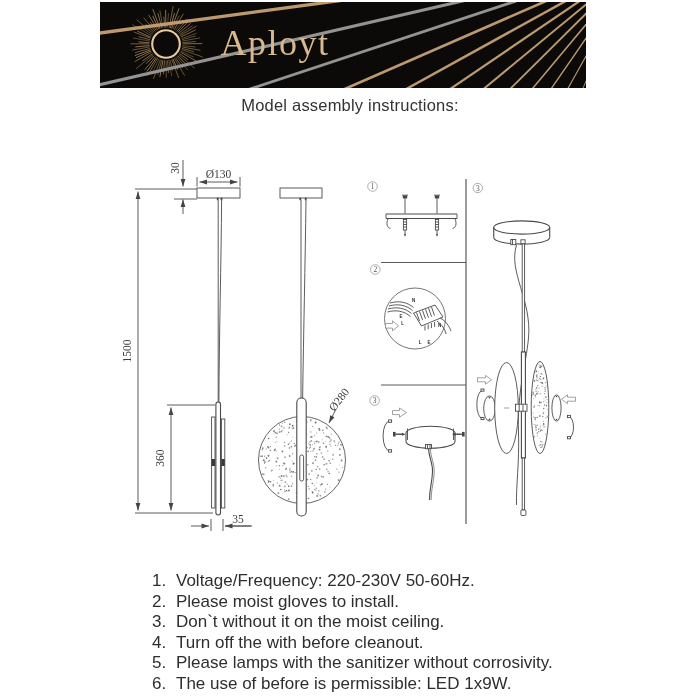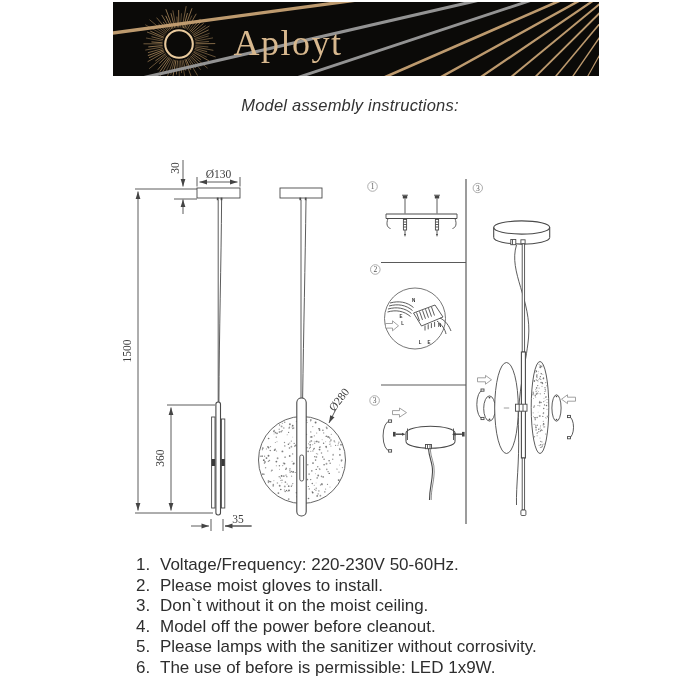--- a/index.html
+++ b/index.html
@@ -1,44 +1,44 @@
 <!DOCTYPE html>
 <html><head>
 <meta charset="utf-8">
 <style>
   html,body{margin:0;padding:0;}
   body{
     width:700px;height:700px;position:relative;background:#ffffff;overflow:hidden;
     font-family:"Liberation Sans", sans-serif;
   }
   .banner{
-    position:absolute;left:113px;top:2px;width:486px;height:74px;
+    position:absolute;left:100px;top:2px;width:486px;height:86px;
     background:#0b0a08;overflow:hidden;
   }
   .banner svg{position:absolute;left:0;top:0;}
   .brand{
     position:absolute;left:110px;top:20px;width:130px;text-align:center;
     font-family:"Liberation Serif", serif;
     font-size:36px;font-weight:400;letter-spacing:1.5px;color:#d8b88e;
   }
   .title-block{
     position:absolute;left:0;top:95px;width:700px;text-align:center;
-    font-size:16.5px;line-height:20px;font-weight:500;color:#333333;letter-spacing:.2px;font-style:italic;
+    font-size:16.5px;line-height:20px;font-weight:500;color:#333333;letter-spacing:.2px;
   }
   .drawing{position:absolute;left:0;top:140px;}
   .drawing .ln{stroke:#4a4a4a;stroke-width:0.9;fill:none;}
   .drawing .lnb{stroke:#4a4a4a;stroke-width:1.1;fill:none;}
   .drawing .fillw{fill:#ffffff;}
   .drawing .dim{font-family:"Liberation Serif", serif;font-size:11.5px;fill:#3d3d3d;}
   .drawing .stepnum{font-family:"Liberation Serif", serif;font-size:7.5px;fill:#555555;}
   .drawing .wlbl{font-family:"Liberation Sans", sans-serif;font-size:4.5px;font-weight:bold;fill:#2a2a2a;}
   .drawing .panel{stroke:#5a5a5a;stroke-width:1.2;}
   .drawing .outl{fill:#ffffff;stroke:#8a8a8a;stroke-width:0.8;}
   .instructions{
-    position:absolute;left:118px;top:555px;width:470px;margin:0;padding:0 0 0 37px;
+    position:absolute;left:118px;top:555px;width:470px;margin:16px;padding:0 0 0 37px;
     font-size:17px;line-height:20.5px;font-weight:500;color:#2e2e2e;
   }
   .instructions li{padding-left:5px;}
   .instructions li::marker{color:#2e2e2e;}
 </style>
 </head>
 <body>
 
 <div class="banner">
   <svg width="486" height="86" viewBox="0 0 486 86">
@@ -814,16 +814,16 @@
       <rect class="ln fillw" x="567.5" y="415.4" width="3" height="2.2" stroke-width="0.6"></rect>
       <rect class="ln fillw" x="567.5" y="436.6" width="3" height="2.2" stroke-width="0.6"></rect>
     </g>
   </g>
 </svg>
 
 <ol class="instructions">
   <li>Voltage/Frequency: 220-230V 50-60Hz.</li>
   <li>Please moist gloves to install.</li>
   <li>Don`t without it on the moist ceiling.</li>
-  <li>Model off the power before cleanout.</li>
+  <li>Turn off the with before cleanout.</li>
   <li>Please lamps with the sanitizer without corrosivity.</li>
   <li>The use of before is permissible: LED 1x9W.</li>
 </ol>
 
 </body></html>

